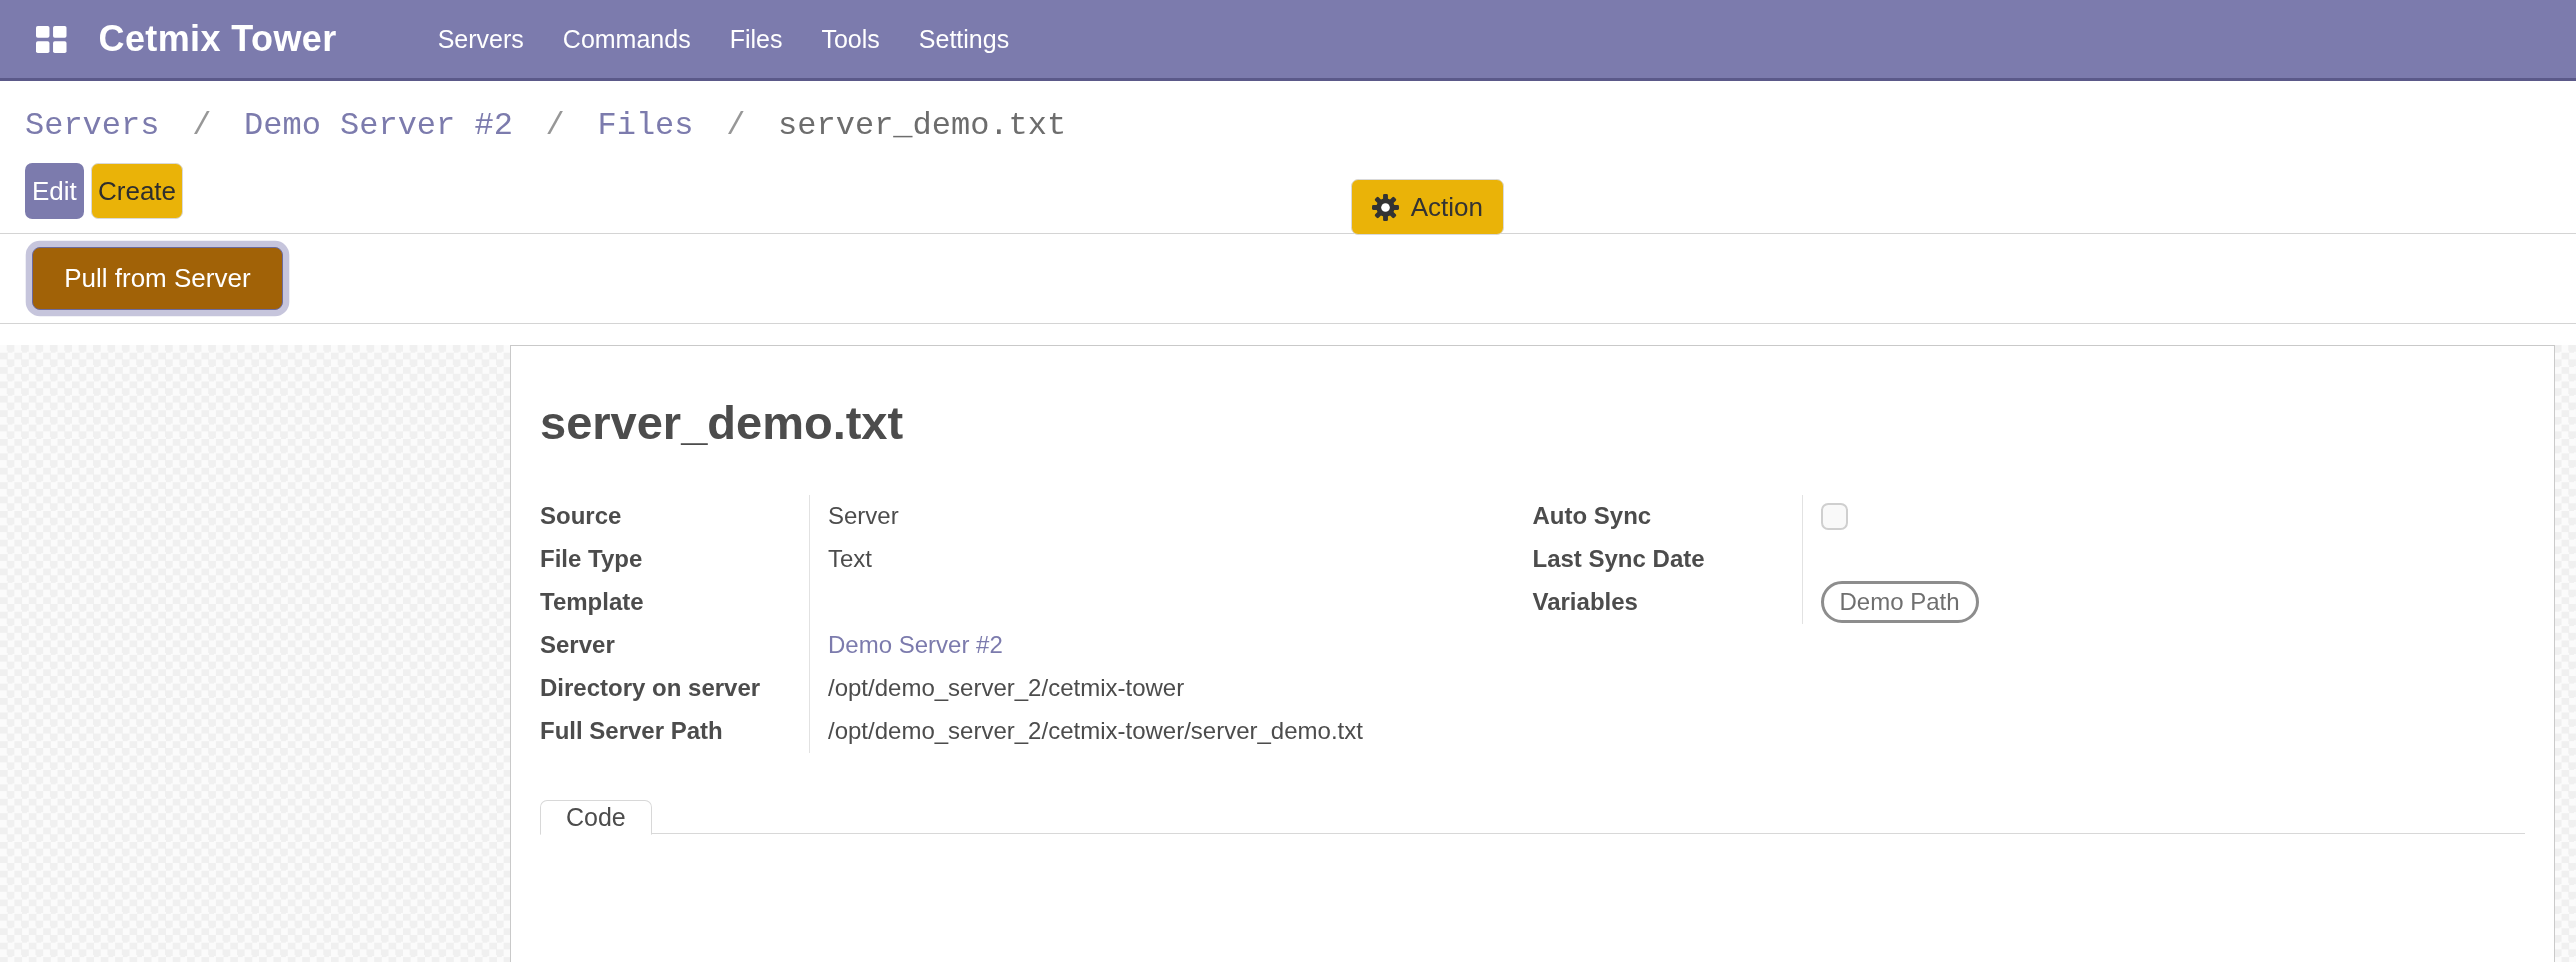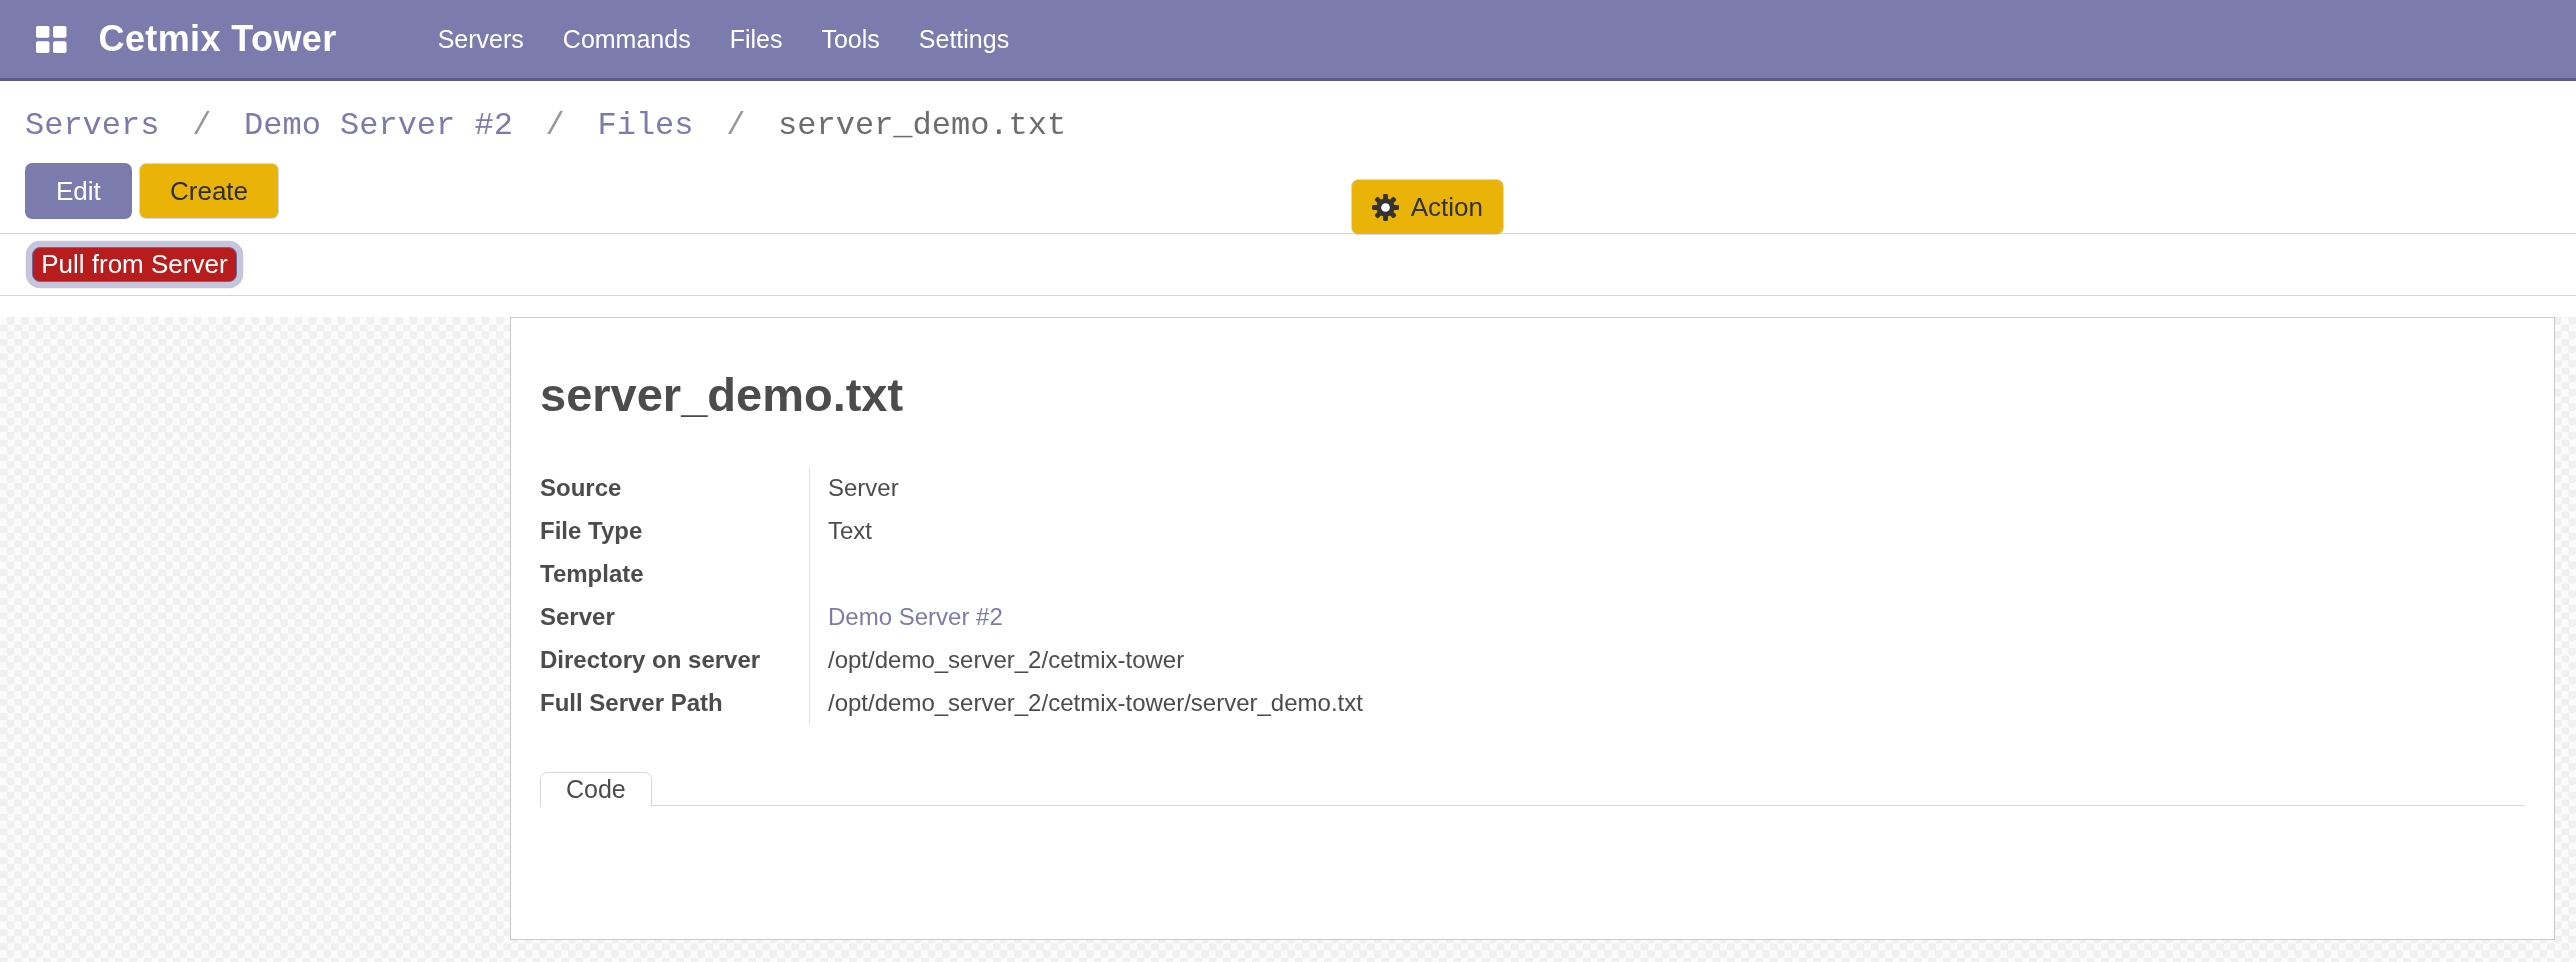--- a/index.html
+++ b/index.html
@@ -23,35 +23,35 @@
 
   
   .control-panel { background:#fff; padding:25px 25px 14.4px; border-bottom:1.8px solid #d4d4d4; }
   .breadcrumb { font-size:32px; line-height:39px;font-family:Liberation Mono, monospace; }
   .breadcrumb .bc-link { color:#7c7bad; cursor:pointer; text-decoration:none; }
   .breadcrumb .bc-sep { color:#979797; margin:0 13.5px; }
   .breadcrumb .bc-current { color:#6d6d6d; }
   .cp-buttons { margin-top:18px; position:relative; height:56px; display:flex; align-items:flex-start; }
   .btn {
     display:inline-flex; align-items:center; justify-content:center;
-    height:56px; padding:0 30px; font-size:26px; border-radius:7.2px;
+    height:56px; padding:0 6px; font-size:26px; border-radius:7.2px;
     border:1.8px solid transparent; cursor:pointer; font-family:inherit; white-space:nowrap;
   }
   .btn-primary { background:#7c7bad; color:#fff; }
   .btn-default { background:#eab308; border-color:#d9d9d9; color:#2e2e2e; }
   .btn-edit { margin-right:7.2px; }
   .action-wrap { position:absolute; left:1326px; top:16px; }
   .btn-action { padding:0 20px; color:#333; }
   .gear { margin-right:11.7px; }
 
   
   .statusbar { background:#fff; border-bottom:1.8px solid #d4d4d4; padding:9px 25px 12.6px; }
   .btn-pull {
-    height:35px; font-size:26px; padding:0 8px; margin-left:7.2px; margin-top:3.6px;
-    background:#b91c1c; color:#fff; border:0.9px solid #6c6a9c; border-radius:8px;
+    height:63px; font-size:26px; padding:0 31px; margin-left:7.2px; margin-top:3.6px;
+    background:#a16207; color:#fff; border:0.9px solid #6c6a9c; border-radius:8px;
     box-shadow:0 0 0 6.3px #c6c5dc; cursor:pointer; display:inline-flex; align-items:center;
   }
 
   
   .content {
     position:relative; height:659px;
     background-color:#fbfbfb;
     background-image:repeating-conic-gradient(#f0f0f0 0% 25%, #fbfbfb 0% 50%);
     background-size:14.4px 14.4px;
   }
@@ -183,20 +183,38 @@
           <div class="field-row">
             <div class="row-label">Directory on server</div>
             <div class="row-value">/opt/demo_server_2/cetmix-tower</div>
           </div>
           <div class="field-row">
             <div class="row-label">Full Server Path</div>
             <div class="row-value">/opt/demo_server_2/cetmix-tower/server_demo.txt</div>
           </div>
         </div>
 
+        <div class="col">
+          <div class="field-row">
+            <div class="row-label">Auto Sync</div>
+            <div class="row-value">
+              <div class="checkbox"></div>
+            </div>
+          </div>
+          <div class="field-row">
+            <div class="row-label">Last Sync Date</div>
+            <div class="row-value"></div>
+          </div>
+          <div class="field-row">
+            <div class="row-label">Variables</div>
+            <div class="row-value">
+              <span class="tag-pill">Demo Path</span>
+            </div>
+          </div>
+        </div>
 
       </div>
 
       <div class="notebook">
         <div class="tabs">
           <div class="tab">Code</div>
         </div>
         <div class="tab-content"></div>
       </div>
 

